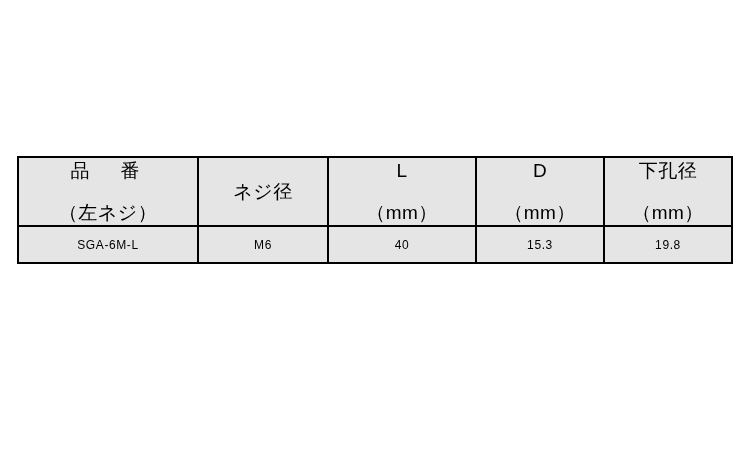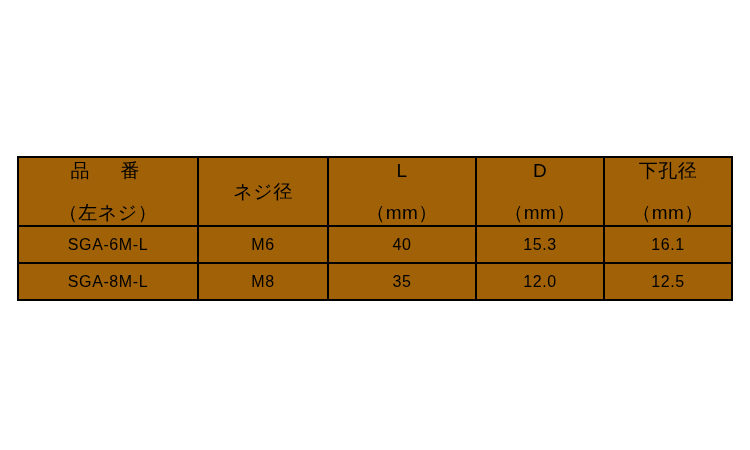--- a/index.html
+++ b/index.html
@@ -23,39 +23,39 @@
     height: 450px;
     background: #ffffff;
   }
   .spec-table {
     position: absolute;
     left: 17px;
     top: 156px;
     width: 714px;
     border-collapse: collapse;
     table-layout: fixed;
-    background: #a16207;
+    background: #e5e5e5;
   }
   .spec-table td {
     border: 2px solid #000000;
     text-align: center;
     vertical-align: middle;
     padding: 0;
     font-size: 19px;
     line-height: 1.35;
     color: #000000;
     letter-spacing: 0.5px;
   }
   .spec-table thead td {
     height: 64px;
     font-size: 19px;
   }
   .spec-table tbody td {
     height: 35px;
-    font-size: 16px;
+    font-size: 12px;
     letter-spacing: 0.6px;
     text-align: center;
   }
   .hdr-line {
     display: block;
   }
   .hdr-line.sub {
     margin-top: 16px;
   }
   .col-part   { width: 180px; }
@@ -102,25 +102,18 @@
           <span class="hdr-line sub">（mm）</span>
         </td>
       </tr>
     </thead>
     <tbody>
       <tr>
         <td>SGA-6M-L</td>
         <td>M6</td>
         <td>40</td>
         <td>15.3</td>
-        <td>16.1</td>
-      </tr>
-      <tr>
-        <td>SGA-8M-L</td>
-        <td>M8</td>
-        <td>35</td>
-        <td>12.0</td>
-        <td>12.5</td>
+        <td>19.8</td>
       </tr>
     </tbody>
   </table>
 
 </div>
 
 </body></html>

